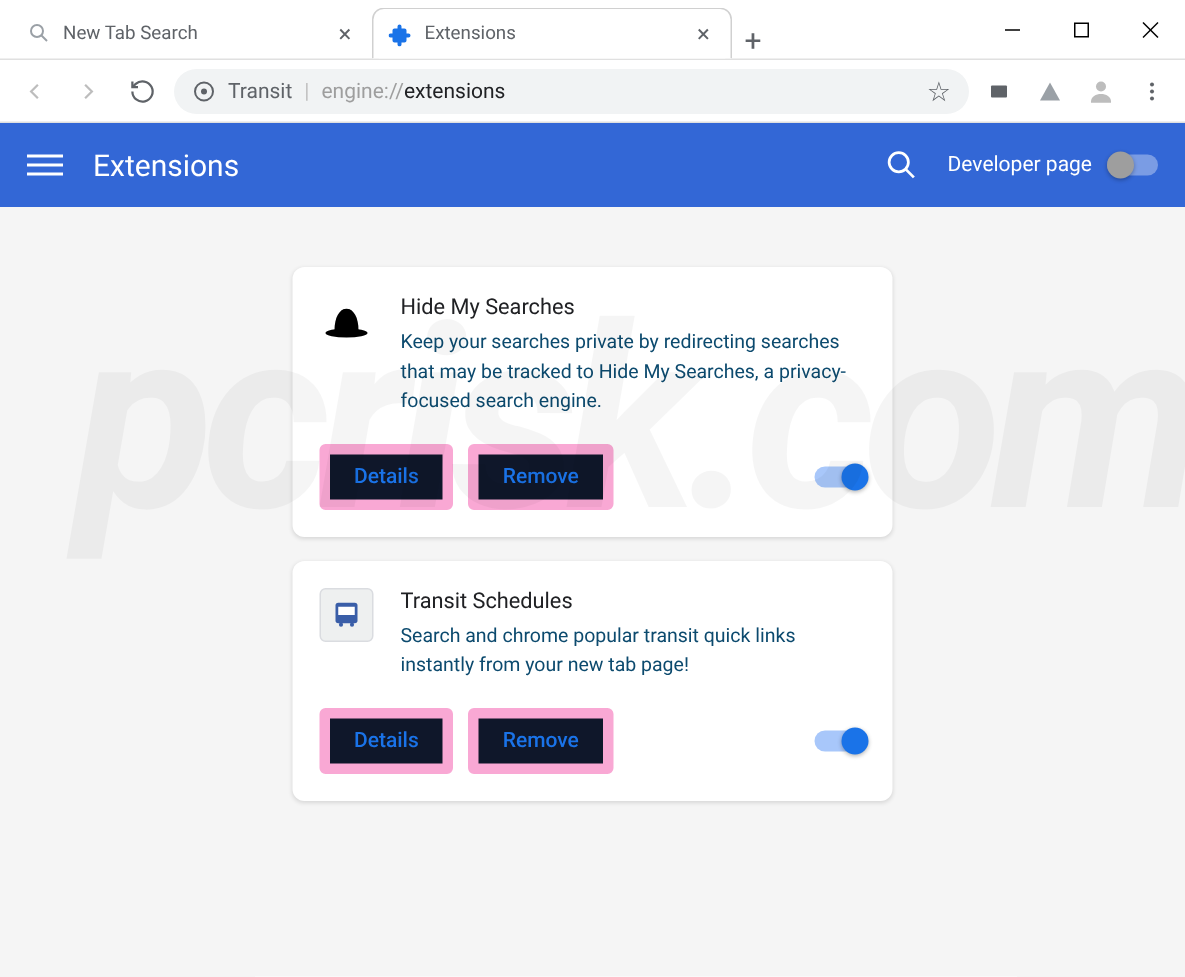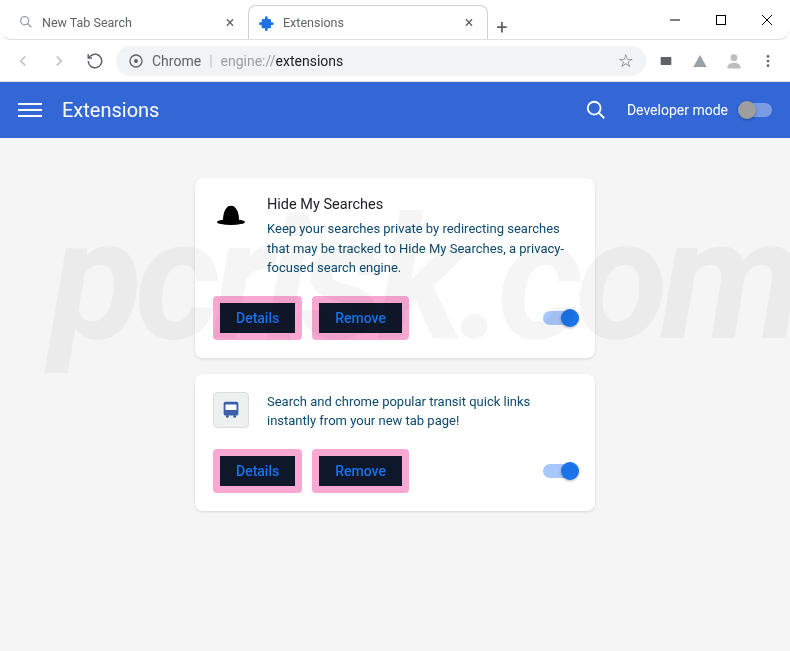--- a/index.html
+++ b/index.html
@@ -1,19 +1,19 @@
 <!DOCTYPE html>
 <html><head>
 <meta charset="utf-8">
 <style>
 * { margin: 0; padding: 0; box-sizing: border-box; font-family: "Segoe UI", Roboto, Arial, sans-serif; }
 body { width: 790px; height: 651px; background: #fff; overflow: hidden; position: relative; }
 
 
-.titlebar { height: 40px; background: #fff; display: flex; align-items: stretch; border-bottom: 1px solid #e0e0e0; border-radius: 11px; }
+.titlebar { height: 40px; background: #fff; display: flex; align-items: stretch; border-bottom: 1px solid #e0e0e0; }
 .tabs { display: flex; align-items: flex-end; flex: 1; padding-left: 8px; }
 .tab { display: flex; align-items: center; padding: 0 10px; height: 34px; margin-top: 6px; border-radius: 8px 8px 0 0; font-size: 12.5px; color: #5f6368; min-width: 0; gap: 8px; position: relative; }
 .tab.inactive { width: 240px; }
 .tab.active { background: #fff; border: 1px solid #d0d0d0; border-bottom: none; width: 240px; }
 .tab-icon { width: 16px; height: 16px; display: flex; align-items: center; justify-content: center; flex: 0 0 16px; }
 .tab-title { flex: 1; white-space: nowrap; overflow: hidden; text-overflow: ellipsis; }
 .tab-close { width: 16px; height: 16px; color: #5f6368; cursor: pointer; display: flex; align-items: center; justify-content: center; font-size: 16px; }
 .newtab { width: 28px; display: flex; align-items: center; justify-content: center; color: #5f6368; font-size: 20px; cursor: pointer; }
 .win-controls { display: flex; align-items: center; gap: 0; }
 .win-btn { width: 46px; height: 40px; display: flex; align-items: center; justify-content: center; color: #000; cursor: pointer; }
@@ -122,21 +122,21 @@
         <polyline points="3 3 3 8 8 8"></polyline>
       </svg>
     </div>
   <div class="omnibox">
     <span class="omni-site-icon">
       <svg viewBox="0 0 24 24" width="16" height="16" fill="#5f6368">
           <circle cx="12" cy="12" r="9" fill="none" stroke="#5f6368" stroke-width="2"></circle>
           <circle cx="12" cy="12" r="3"></circle>
         </svg>
     </span>
-    <span class="omni-chrome-label">Chrome</span>
+    <span class="omni-chrome-label">Transit</span>
     <span class="omni-divider">|</span>
     <span><span class="omni-path-protocol">engine://</span><span class="omni-path-page">extensions</span></span>
     <span class="spacer"></span>
     <span style="color:#5f6368;font-size:18px;">☆</span>
   </div>
   <div class="toolbar-icon">
       <svg width="16" height="16" viewBox="0 0 24 24" fill="#5f6368">
         <rect x="4" y="6" width="16" height="12" rx="1"></rect>
       </svg>
     </div>
@@ -167,21 +167,21 @@
       <span></span>
     </div>
   <div class="ext-title">Extensions</div>
   <div class="ext-search">
     <svg viewBox="0 0 24 24" width="22" height="22" fill="none" stroke="#fff" stroke-width="2">
         <circle cx="10" cy="10" r="7"></circle>
         <line x1="21" y1="21" x2="15" y2="15"></line>
       </svg>
   </div>
   <div class="dev-mode">
-    <span>Developer mode</span>
+    <span>Developer page</span>
     <div class="toggle">
         <div class="knob"></div>
       </div>
   </div>
 </div>
 
 <div class="content">
 
   <div class="card">
     <div class="card-top">
@@ -211,20 +211,21 @@
     <div class="card-top">
       <div class="card-icon bus">
         <svg viewBox="0 0 24 24" fill="#3a5ea8">
             <rect x="4" y="3" width="16" height="15" rx="2"></rect>
             <rect x="6" y="6" width="12" height="6" fill="#fff"></rect>
             <circle cx="8" cy="19" r="1.5"></circle>
             <circle cx="16" cy="19" r="1.5"></circle>
           </svg>
       </div>
       <div class="card-text">
+        <div class="name">Transit Schedules</div>
         <div class="desc">Search and chrome popular transit quick links instantly from your new tab page!</div>
       </div>
     </div>
     <div class="card-bottom">
       <button class="ghost-btn">Details</button>
       <button class="ghost-btn">Remove</button>
       <div class="spacer"></div>
       <div class="switch">
           <div class="knob"></div>
         </div>

